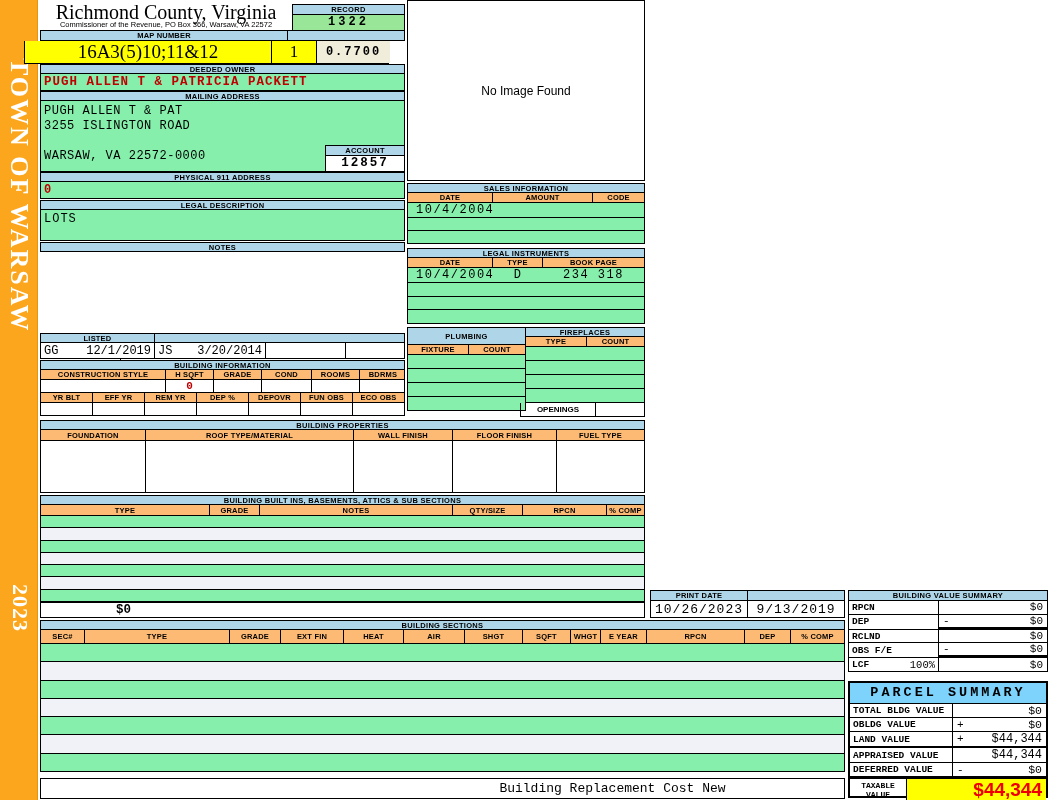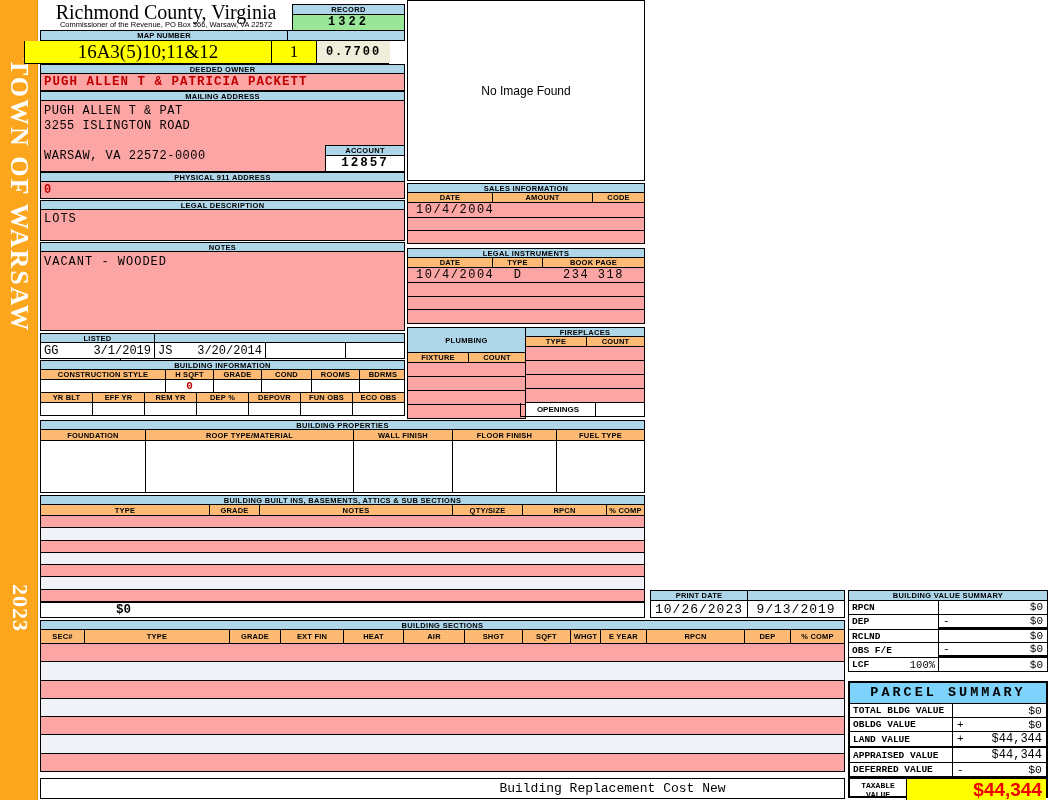--- a/index.html
+++ b/index.html
@@ -26,21 +26,21 @@
 .hc { display:flex; align-items:center; justify-content:center; border-right:1px solid #000;
       font-size:7.5px; font-weight:bold; letter-spacing:0.2px; flex:none; }
 .hc:last-child { border-right:none; }
 
 
 .vrow { display:flex; border:1px solid #000; border-top:none; background:#fff; }
 .vc { display:flex; align-items:center; border-right:1px solid #000; flex:none; }
 .vc:last-child { border-right:none; }
 .center { justify-content:center; }
 
-.box { border:1px solid #000; border-top:none; background:#fca5a5; }
+.box { border:1px solid #000; border-top:none; background:#86efac; }
 .linecol { display:flex; flex-direction:column; }
 .linecol > div { flex:1; border-bottom:1px solid #000; }
 .linecol > div:last-child { border-bottom:none; }
 .stripe > div:nth-child(even) { background:#f1f1f8; }
 
 
 .sumrow { display:flex; border-bottom:1px solid #000; background:#fff; }
 .sumrow:last-child { border-bottom:none; }
 .sum-label { border-right:1px solid #000; display:flex; align-items:center; justify-content:space-between;
              padding:0 3px; font-family:"Liberation Mono",monospace; font-size:9.5px; font-weight:bold; flex:none; }
@@ -94,32 +94,31 @@
     <div class="mono bold" style="height:16px; background:#fff; border:1px solid #000; border-top:none; text-align:center; font-size:12.5px; letter-spacing:2px; line-height:15px;">12857</div>
   </div>
 
   <div class="abs band" style="left:40px; top:172px; width:365px; height:10px;">PHYSICAL 911 ADDRESS</div>
   <div class="abs box mono bold red" style="left:40px; top:182px; width:365px; height:17px; font-size:12px; padding:1px 0 0 3px;">0</div>
 
   <div class="abs band" style="left:40px; top:200px; width:365px; height:10px;">LEGAL DESCRIPTION</div>
   <div class="abs box mono" style="left:40px; top:210px; width:365px; height:31px; font-size:12px; letter-spacing:1px; padding:2px 0 0 3px;">LOTS</div>
 
   <div class="abs band" style="left:40px; top:242px; width:365px; height:10px;">NOTES</div>
-  <div class="abs box mono" style="left:40px; top:252px; width:365px; height:79px; font-size:12px; letter-spacing:1px; padding:3px 0 0 3px;">VACANT - WOODED</div>
 
   <div class="abs hrow blue" style="left:40px; top:333px; width:365px; height:10px;">
     <div class="hc" style="width:114px;">LISTED</div>
     <div class="hc" style="width:111px;">REVIEWED</div>
     <div class="hc" style="width:80px;">REVISIT</div>
     <div class="hc" style="width:60px;">APPEALS</div>
   </div>
   <div class="abs vrow mono" style="left:40px; top:343px; width:365px; height:16px; font-size:12px;">
     <div class="vc" style="width:114px; justify-content:space-between; padding:0 3px;">
       <span>GG</span>
-      <span>3/1/2019</span>
+      <span>12/1/2019</span>
     </div>
     <div class="vc" style="width:111px; justify-content:space-between; padding:0 3px;">
       <span>JS</span>
       <span>3/20/2014</span>
     </div>
     <div class="vc" style="width:80px;"></div>
     <div class="vc" style="width:60px;"></div>
   </div>
 
   <div class="abs band" style="left:40px; top:360px; width:365px; height:10px;">BUILDING INFORMATION</div>
@@ -186,21 +185,21 @@
       <span style="width:50px; text-align:center;">D</span>
       <span style="width:101px; text-align:center;">234 318</span>
     </div>
     <div></div>
     <div></div>
     <div></div>
   </div>
 
   <div class="abs" style="left:407px; top:327px; width:238px; display:flex;">
     <div style="width:119px;">
-      <div class="band" style="height:26px;">PLUMBING</div>
+      <div class="band" style="height:18px;">PLUMBING</div>
       <div class="hrow" style="height:10px; border-top:none;">
         <div class="hc" style="width:61px;">FIXTURE</div>
         <div class="hc" style="width:56px;">COUNT</div>
       </div>
       <div class="box linecol" style="height:56px;">
         <div></div>
         <div></div>
         <div></div>
         <div></div>
       </div>

